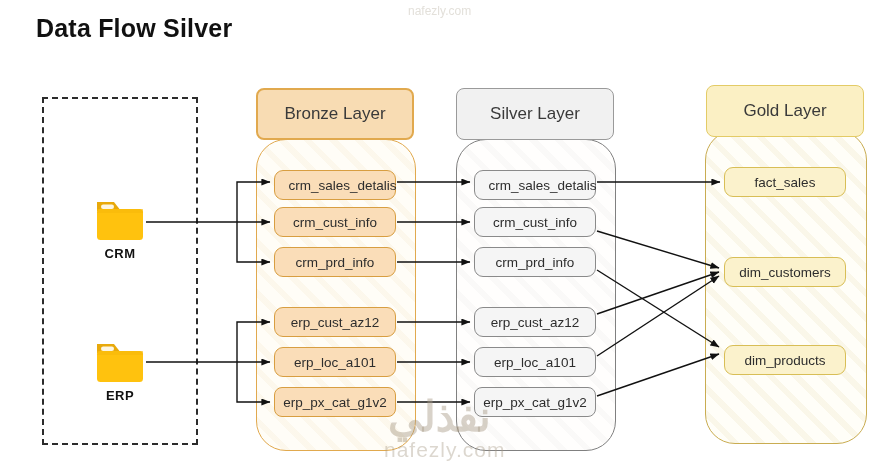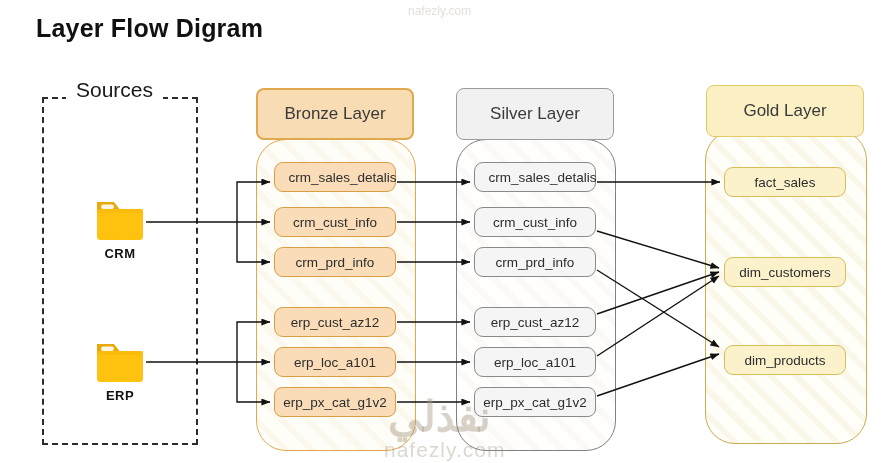--- a/index.html
+++ b/index.html
@@ -30,34 +30,33 @@
      background:#fffdf7 repeating-linear-gradient(45deg, rgba(230,200,140,.10) 0 6px, transparent 6px 18px);}
   #cont-silver{left:456px;top:139px;width:160px;height:312px;border:1.5px solid #808080;
      background:#fffefd repeating-linear-gradient(45deg, rgba(170,170,170,.06) 0 6px, transparent 6px 18px);}
   #cont-gold{left:705px;top:130px;width:162px;height:314px;border:1.5px solid #c9ac51;
      background:#fffef8 repeating-linear-gradient(45deg, rgba(215,195,125,.12) 0 6px, transparent 6px 18px);}
   
   .node{width:122px;height:30px;box-sizing:border-box;border-radius:9px;display:flex;align-items:center;justify-content:center;font-size:13.5px;color:#2d2d2d;}
   .bronze-node{left:274px;background:#faddb8;border:1.5px solid #d89e41;}
   .silver-node{left:474px;background:#f5f5f5;border:1.4px solid #8a8a8a;}
   .gold-node{left:724px;background:#fbf2cc;border:1.4px solid #d8be56;}
-  .r1{top:162px;padding-left:15px;} .r2{top:207px;} .r3{top:247px;} .r4{top:307px;} .r5{top:347px;} .r6{top:387px;border-radius:8px;}
+  .r1{top:170px;padding-left:15px;} .r2{top:207px;} .r3{top:247px;} .r4{top:307px;} .r5{top:347px;} .r6{top:387px;border-radius:8px;}
   .g1{top:167px;} .g2{top:257px;} .g3{top:337px;margin-top:8px;}
   #edges{left:0;top:0;pointer-events:none;}
 </style>
 </head>
 <body>
 
 <div id="canvas">
 
-  <div class="abs" id="title">Layer Flow Digram</div>
+  <div class="abs" id="title">Data Flow Silver</div>
   <div class="abs wm-top">nafezly.com</div>
 
   <div class="abs" id="sources-box"></div>
-  <div class="abs" id="sources-label">Sources</div>
 
   <div class="abs src" id="src-crm">
     <svg width="52" height="44" viewBox="0 0 52 44">
       <path d="M3,3 h17 l7,9 h-24 z" fill="#E8A90B"></path>
       <rect x="7" y="5.5" width="13" height="4.5" rx="2.2" fill="#FDF6E3"></rect>
       <rect x="3" y="10" width="46" height="31" rx="3.5" fill="#FFC20E"></rect>
       <rect x="3" y="10" width="46" height="4" fill="#F7B70A" opacity="0.6"></rect>
     </svg>
     <div class="lbl">CRM</div>
   </div>

